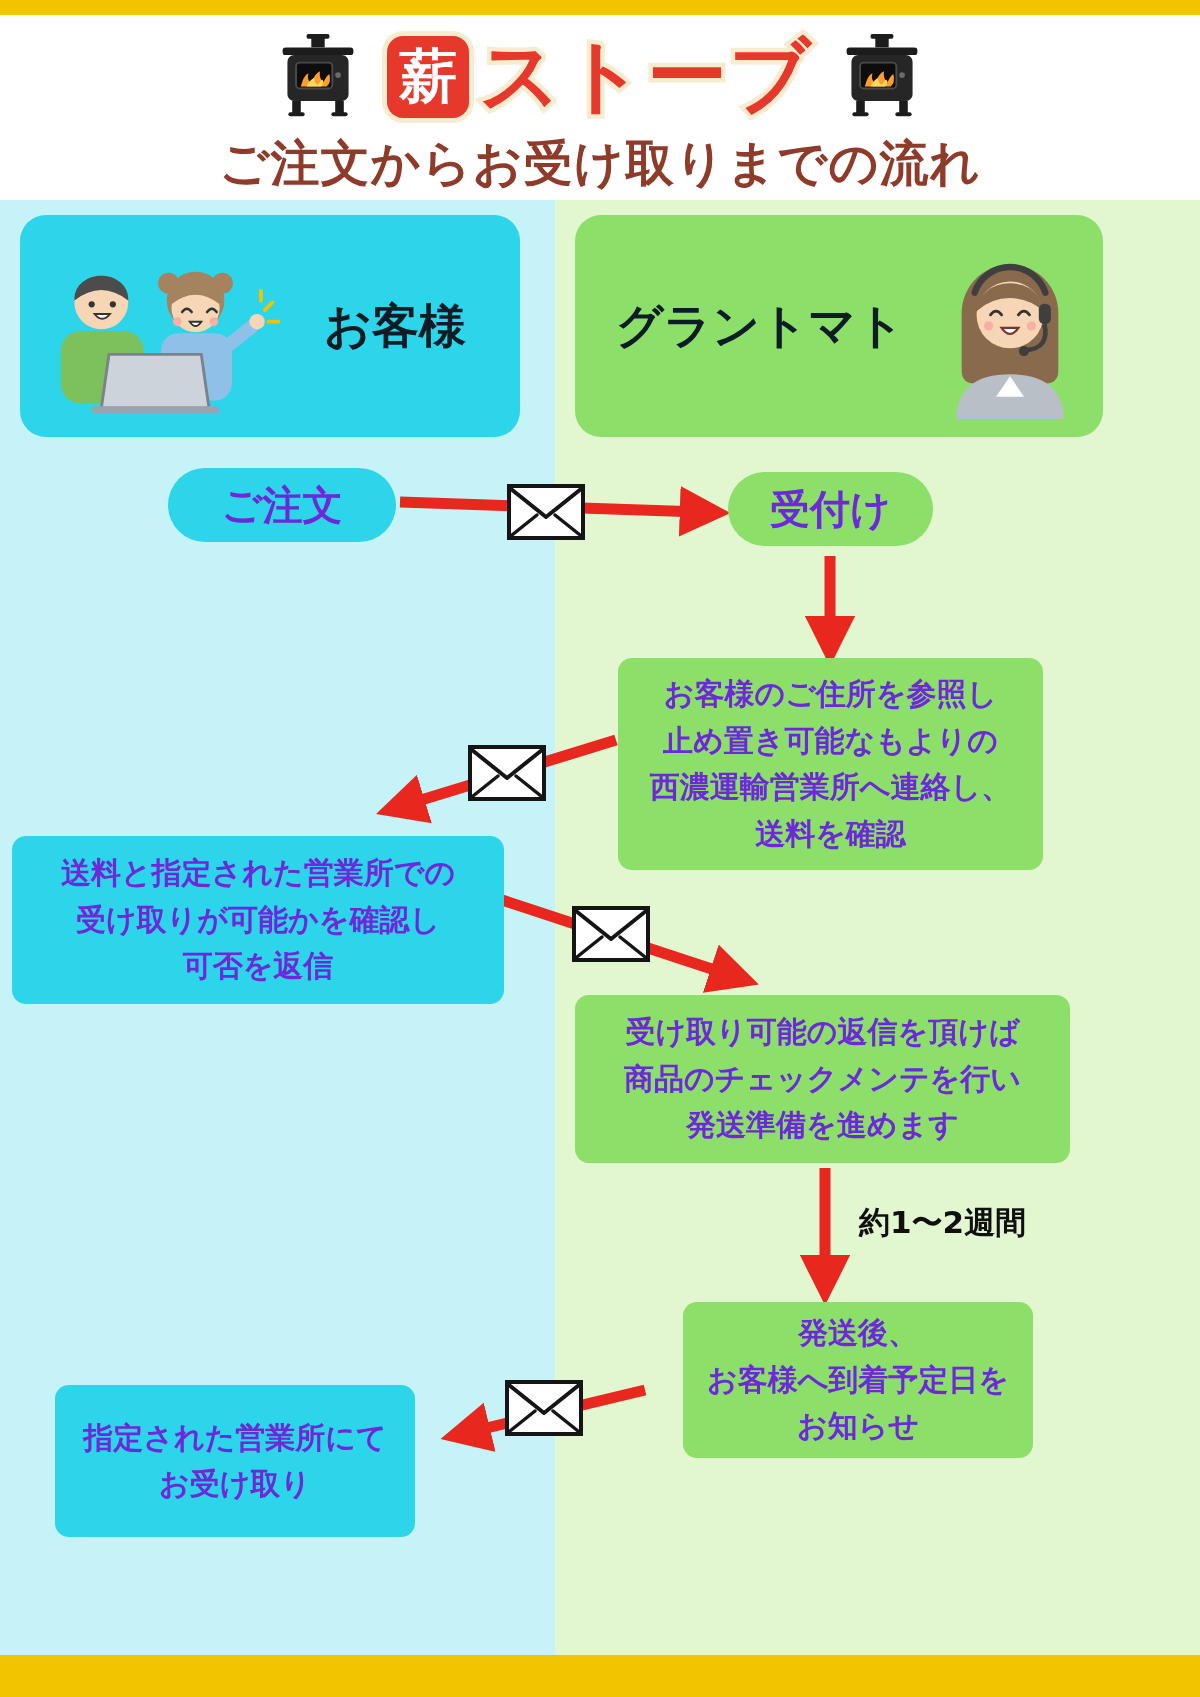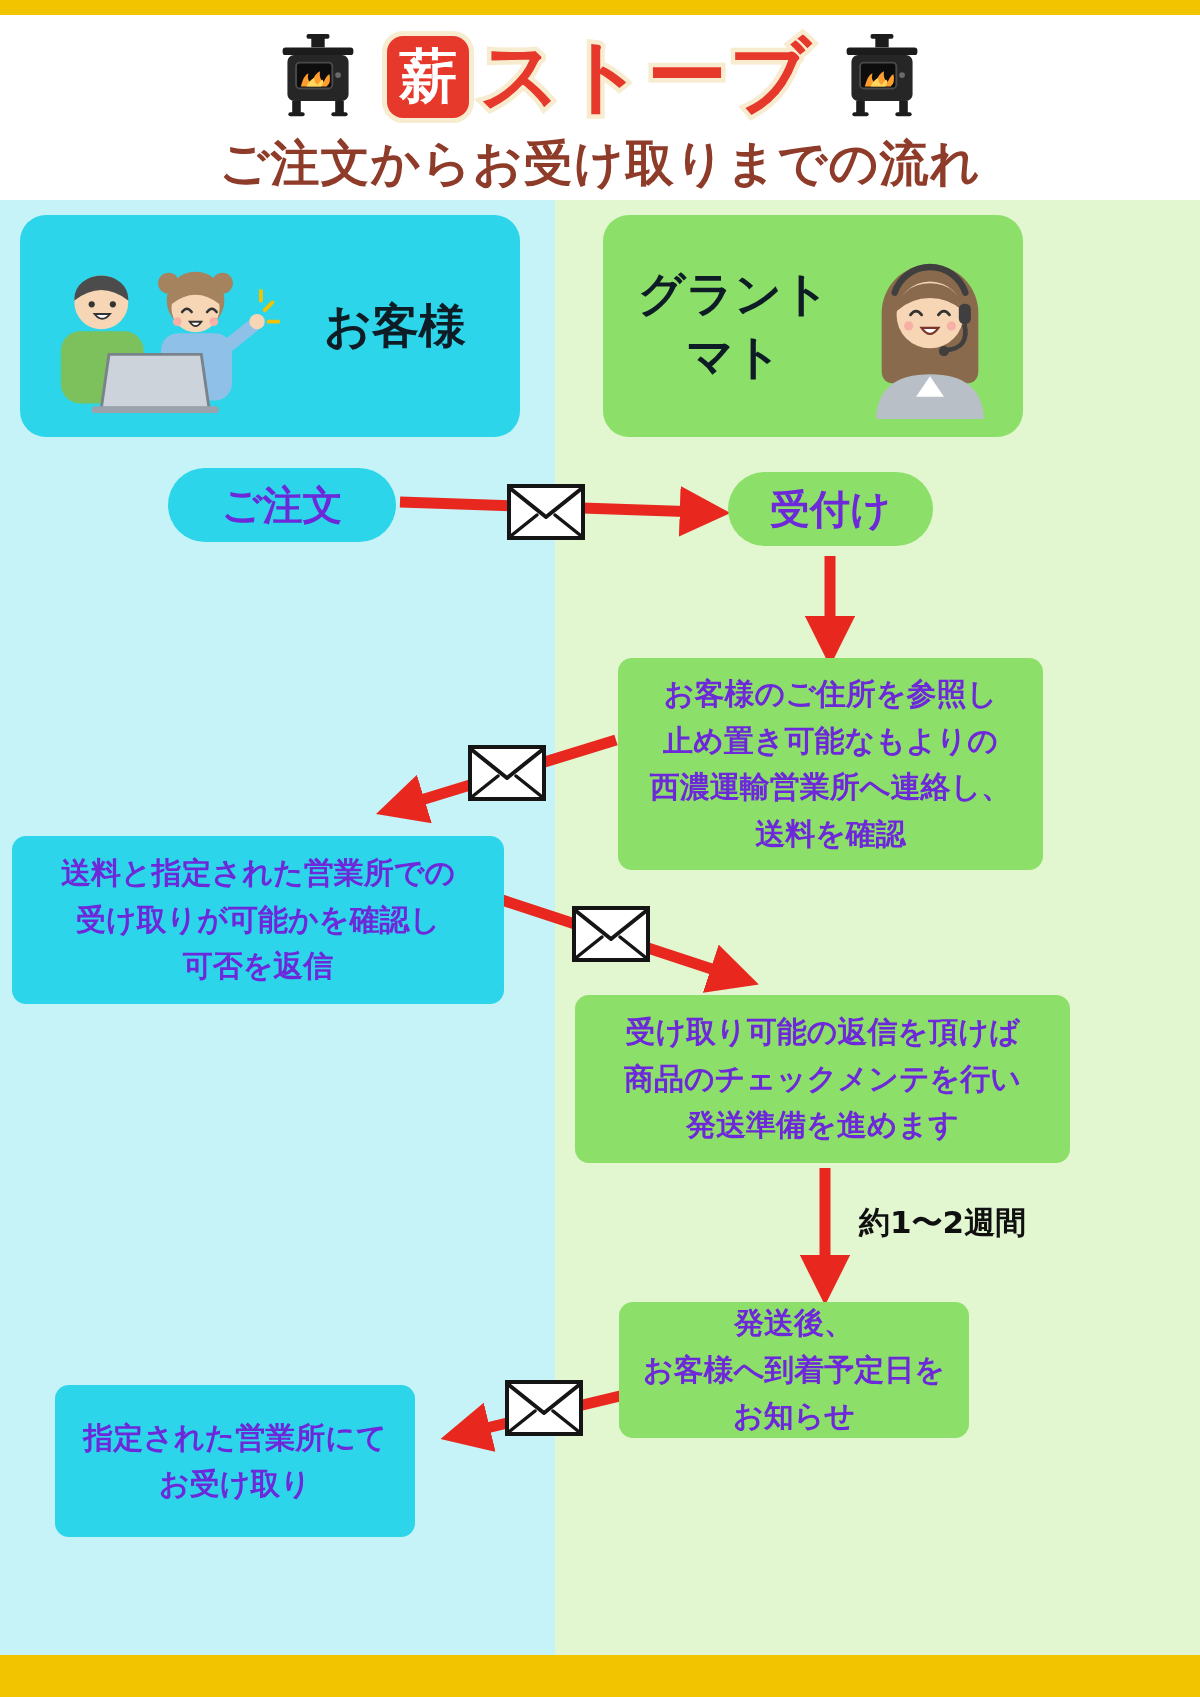--- a/index.html
+++ b/index.html
@@ -133,21 +133,21 @@
         <path d="M198 116 L228 92" stroke="#8fc0e8" stroke-width="14" stroke-linecap="round"></path>
         <circle cx="232" cy="88" r="8" fill="#f7d6b6"></circle>
         <path d="M240 76 l8 -8 M244 88 h10 M236 66 v-10" stroke="#f2c400" stroke-width="4" stroke-linecap="round"></path>
 
         <path d="M70 178 L182 178 L174 122 L78 122 z" fill="#cdd3da" stroke="#7a828c" stroke-width="3"></path>
         <rect x="60" y="176" width="132" height="7" rx="3" fill="#9aa2ab"></rect>
       </svg>
       <span class="header-label">お客様</span>
     </div>
 
-    <div class="header-card greenfill" style="left:575px; top:15px; width:420px; height:222px;margin-left:28px;">
+    <div class="header-card greenfill" style="left:575px; top:15px; width:528px; height:222px;">
       <span class="header-label">グラントマト</span>
       <svg class="illus" viewBox="0 0 170 200" width="158" height="186">
         <path d="M33 86 a52 52 0 0 1 104 0 v62 q0 14 -14 14 h-76 q-14 0 -14 -14 z" fill="#8a6a4c"></path>
         <circle cx="85" cy="88" r="36" fill="#f7d6b6"></circle>
         <path d="M49 84 a36 30 0 0 1 72 0 q-16 -14 -36 -14 q-20 0 -36 14 z" fill="#8a6a4c"></path>
         <path d="M47 64 a40 40 0 0 1 76 0" stroke="#3f3f3f" stroke-width="7" fill="none" stroke-linecap="round"></path>
         <rect x="116" y="76" width="13" height="22" rx="6" fill="#3f3f3f"></rect>
         <path d="M122 98 q6 26 -20 28" stroke="#3f3f3f" stroke-width="5" fill="none"></path>
         <circle cx="100" cy="127" r="5.5" fill="#3f3f3f"></circle>
         <path d="M64 88 q6 -8 12 0" stroke="#333" stroke-width="3" fill="none" stroke-linecap="round"></path>
@@ -182,21 +182,21 @@
     </div>
 
     <div class="node box greenfill" style="left:575px; top:795px; width:495px; height:168px;">
       <span>受け取り可能の返信を頂けば
 商品のチェックメンテを行い
 発送準備を進めます</span>
     </div>
 
     <div class="duration" style="left:848px; top:1002px;margin-left:11px;">約1〜2週間</div>
 
-    <div class="node box greenfill" style="left:619px; top:1102px; width:350px; height:136px;">
+    <div class="node box greenfill" style="left:683px; top:1102px; width:350px; height:156px;">
       <span>発送後、
 お客様へ到着予定日を
 お知らせ</span>
     </div>
 
     <div class="node box cyanfill" style="left:55px; top:1185px; width:360px; height:152px;">
       <span>指定された営業所にて
 お受け取り</span>
     </div>
   </div>

